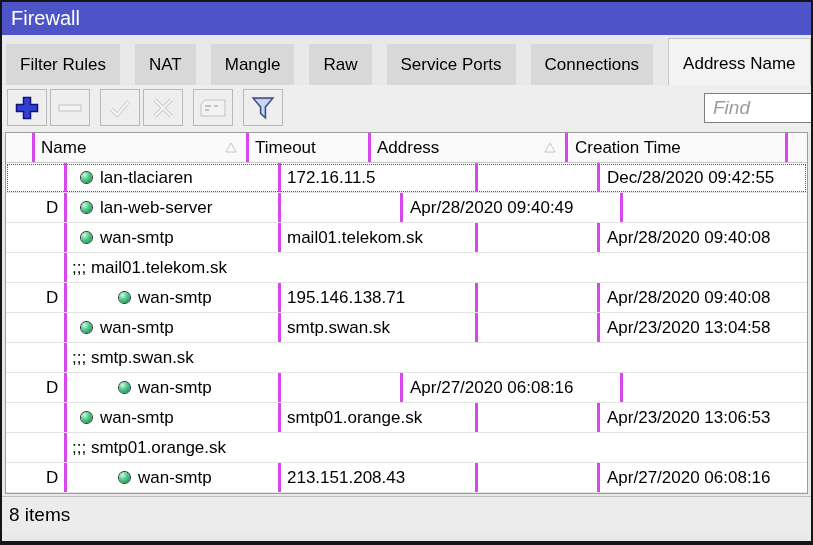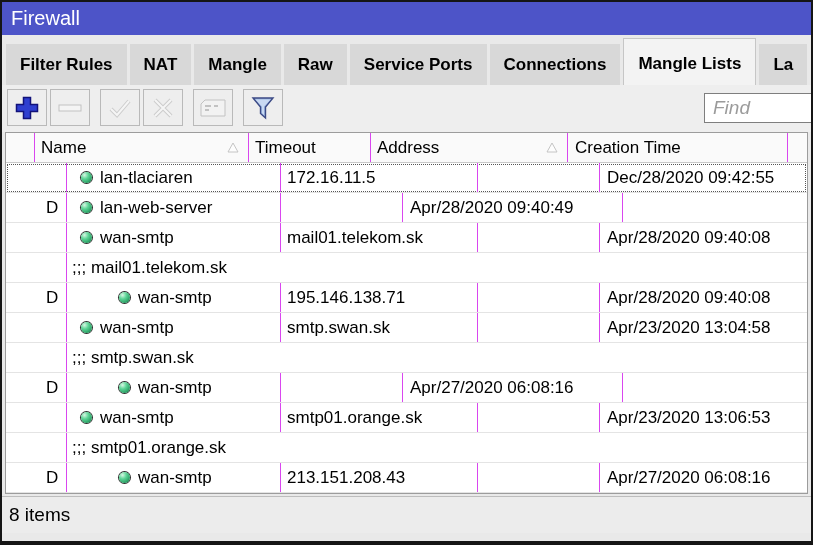--- a/index.html
+++ b/index.html
@@ -18,21 +18,21 @@
     color:#ffffff;font-size:20px;line-height:32px;padding-left:9px;
   }
 
   
   .tabstrip{
     height:50px;flex:0 0 50px;display:flex;align-items:flex-end;
     padding-left:4px;overflow:hidden;white-space:nowrap;
   }
   .tab{
     flex:0 0 auto;height:41px;line-height:41px;padding:0 14px;
-    background:#d8d8d8;color:#000;font-size:17px;margin-right:3px;font-weight:bold;
+    background:#d8d8d8;color:#000;font-size:17px;margin-right:15px;
   }
   .tab.active{
     height:47px;line-height:49px;background:#f3f3f3;
     border:1px solid #c6c6c6;border-bottom:none;
   }
 
   
   .toolbar{
     height:47px;flex:0 0 47px;background:#eeeeee;
     display:flex;align-items:center;padding:0 0 2px 5px;
@@ -50,21 +50,21 @@
   }
   .findbox::placeholder{font-style:italic;color:#9b9b9b;}
 
   
   .table{
     margin:0 3px;flex:0 0 362px;height:362px;
     border:1px solid #9c9c9c;background:#ffffff;overflow:hidden;
   }
   .trow{display:flex;height:30px;align-items:stretch;}
   .cell{
-    flex:0 0 auto;border-right:1px solid #d946ef;
+    flex:0 0 auto;border-right:3px solid #d946ef;
     font-size:17px;color:#000;line-height:29px;
     overflow:hidden;white-space:nowrap;position:relative;
   }
   .c-flag{width:29px;padding-left:8px;}
   .c-name{width:214px;display:flex;align-items:center;}
   .c-addr{width:197px;padding-left:6px;}
   .c-time{width:122px;padding-left:6px;}
   .c-crea{width:220px;padding-left:7px;}
   .c-fill{flex:1 1 auto;border-right:none;}
 
@@ -99,21 +99,21 @@
 
   <div class="titlebar">Firewall</div>
 
   <div class="tabstrip" id="tabstrip">
       <div class="tab">Filter Rules</div>
       <div class="tab">NAT</div>
       <div class="tab">Mangle</div>
       <div class="tab">Raw</div>
       <div class="tab">Service Ports</div>
       <div class="tab">Connections</div>
-      <div class="tab active">Mangle Lists</div>
+      <div class="tab active">Address Name</div>
       <div class="tab">La</div>
     </div>
 
   <div class="toolbar">
     <button class="tbtn">
       <span>
         <svg width="26" height="26" viewBox="0 0 26 26">
           <path d="M9.5 2.5h7v7h7v7h-7v7h-7v-7h-7v-7h7z" fill="#2f3fd0" stroke="#12127a" stroke-width="1.5"></path>
         </svg>
       </span>

